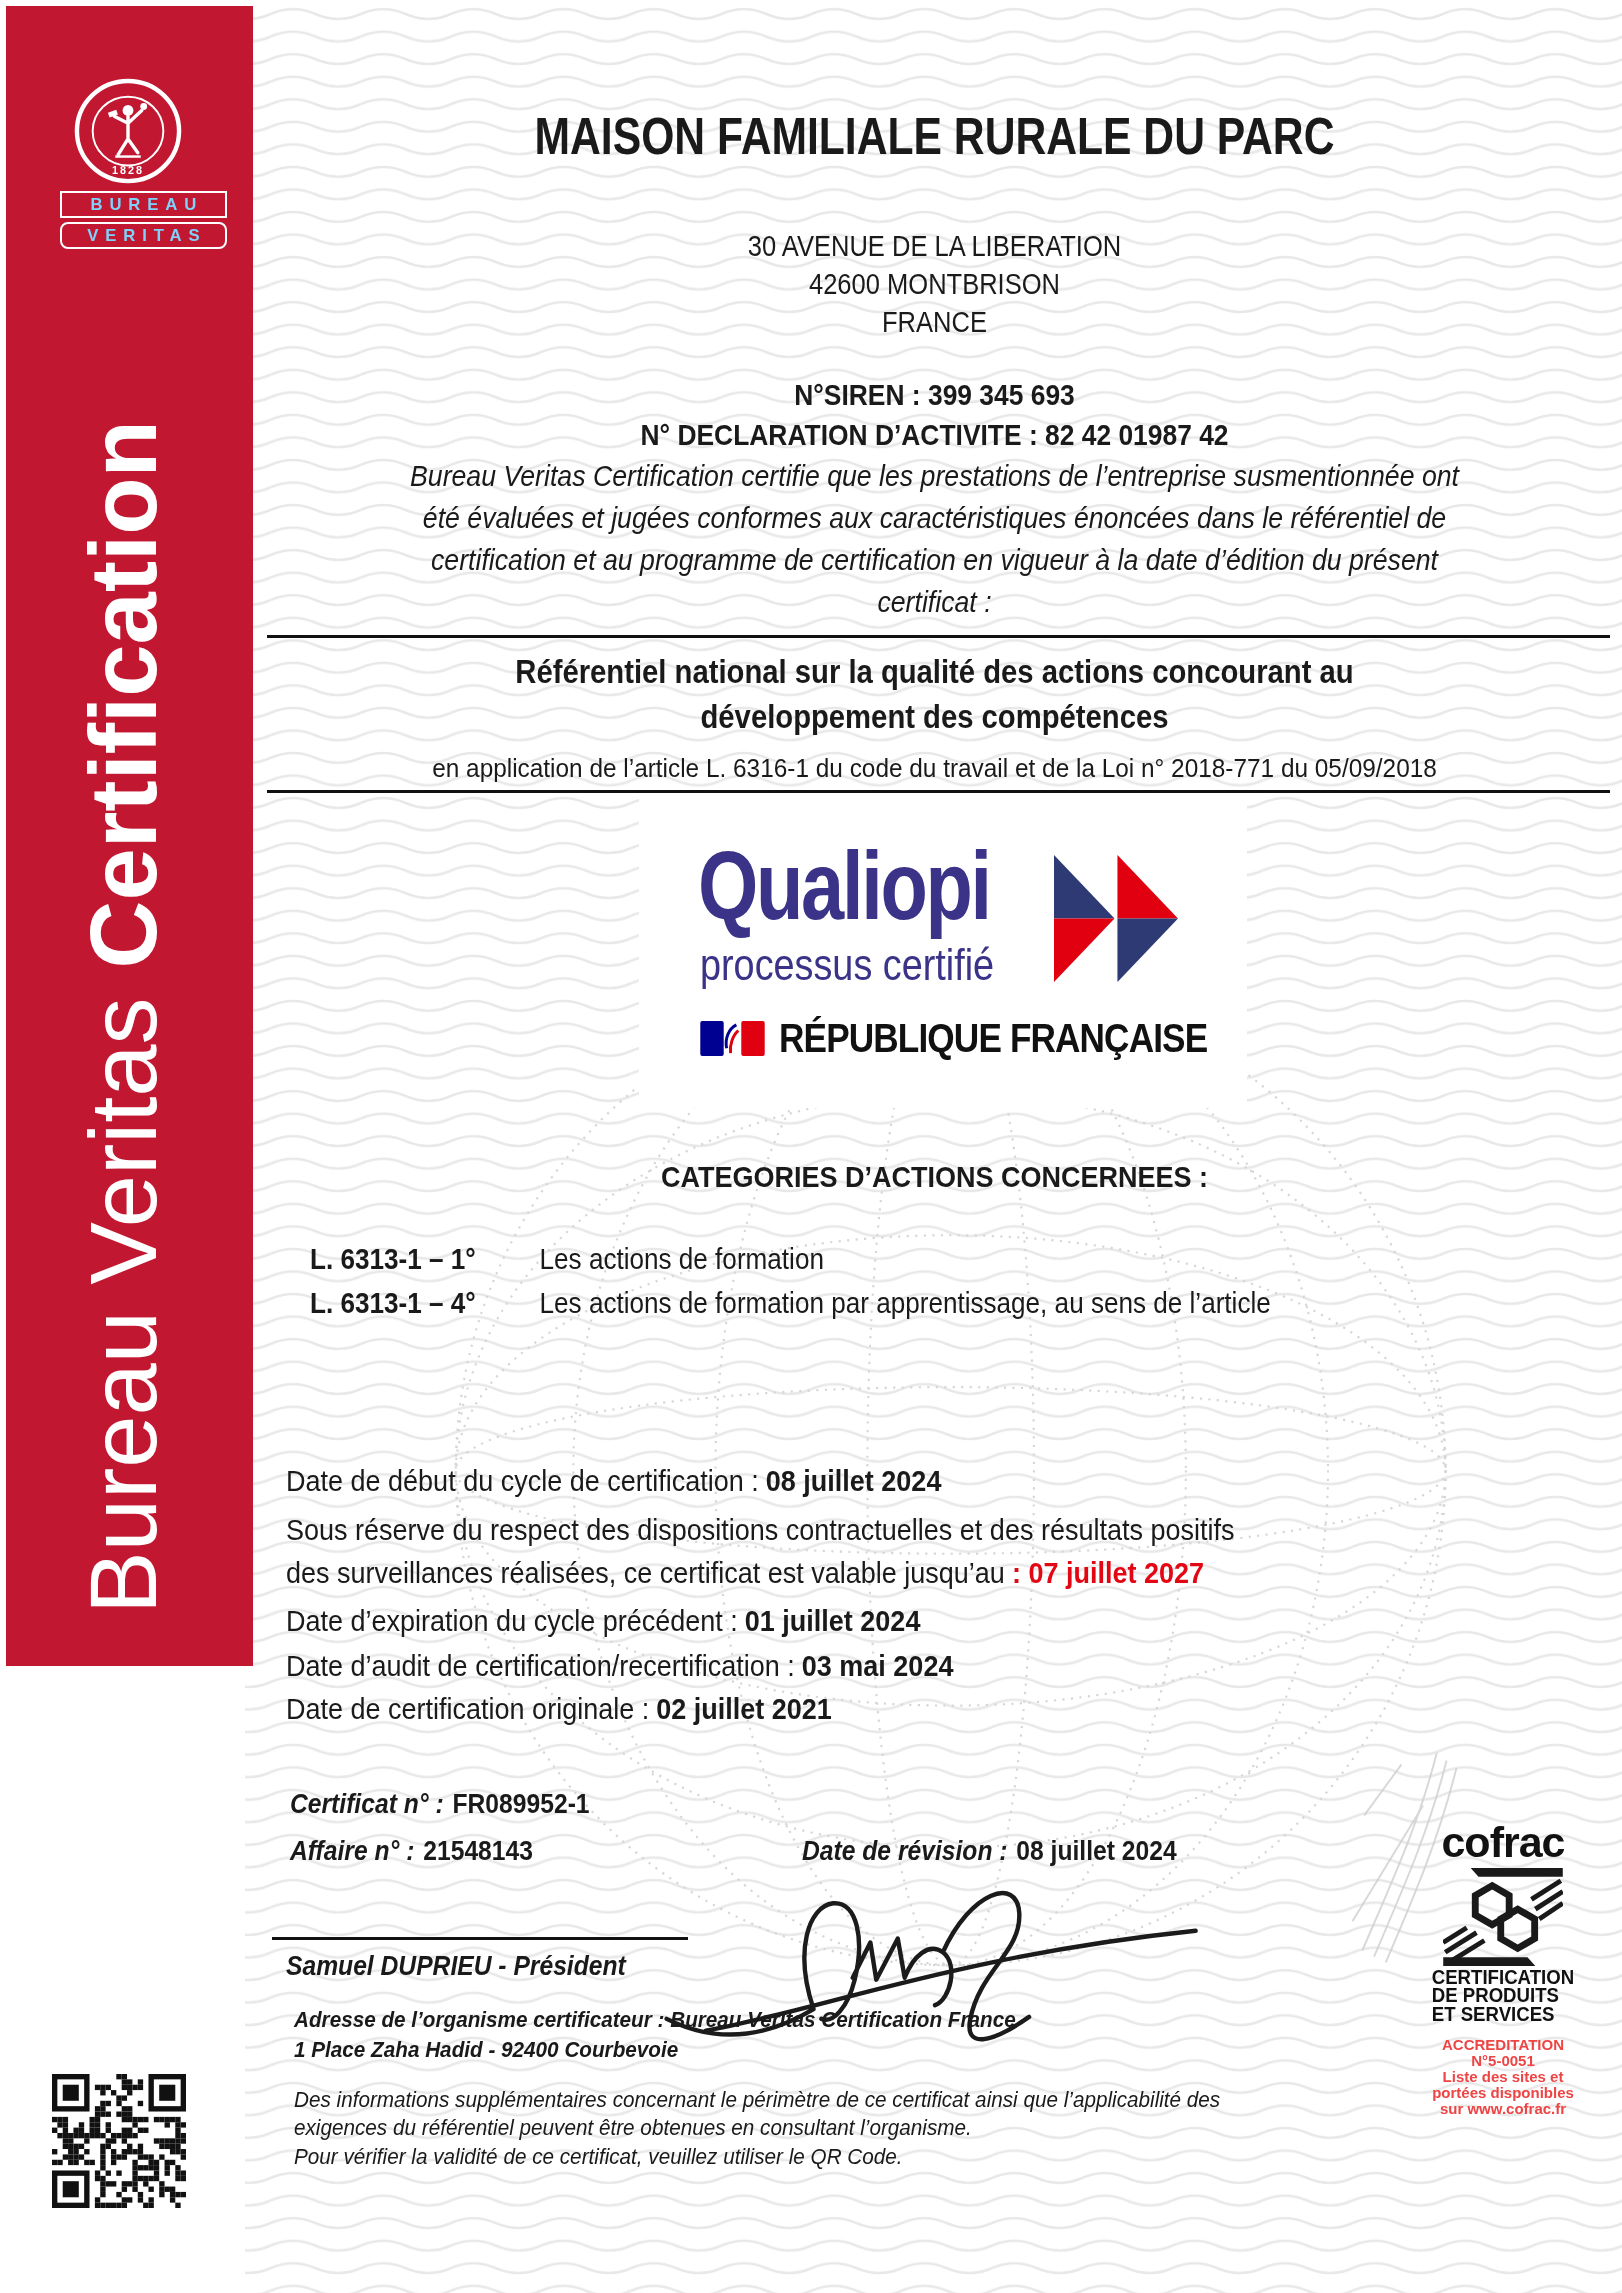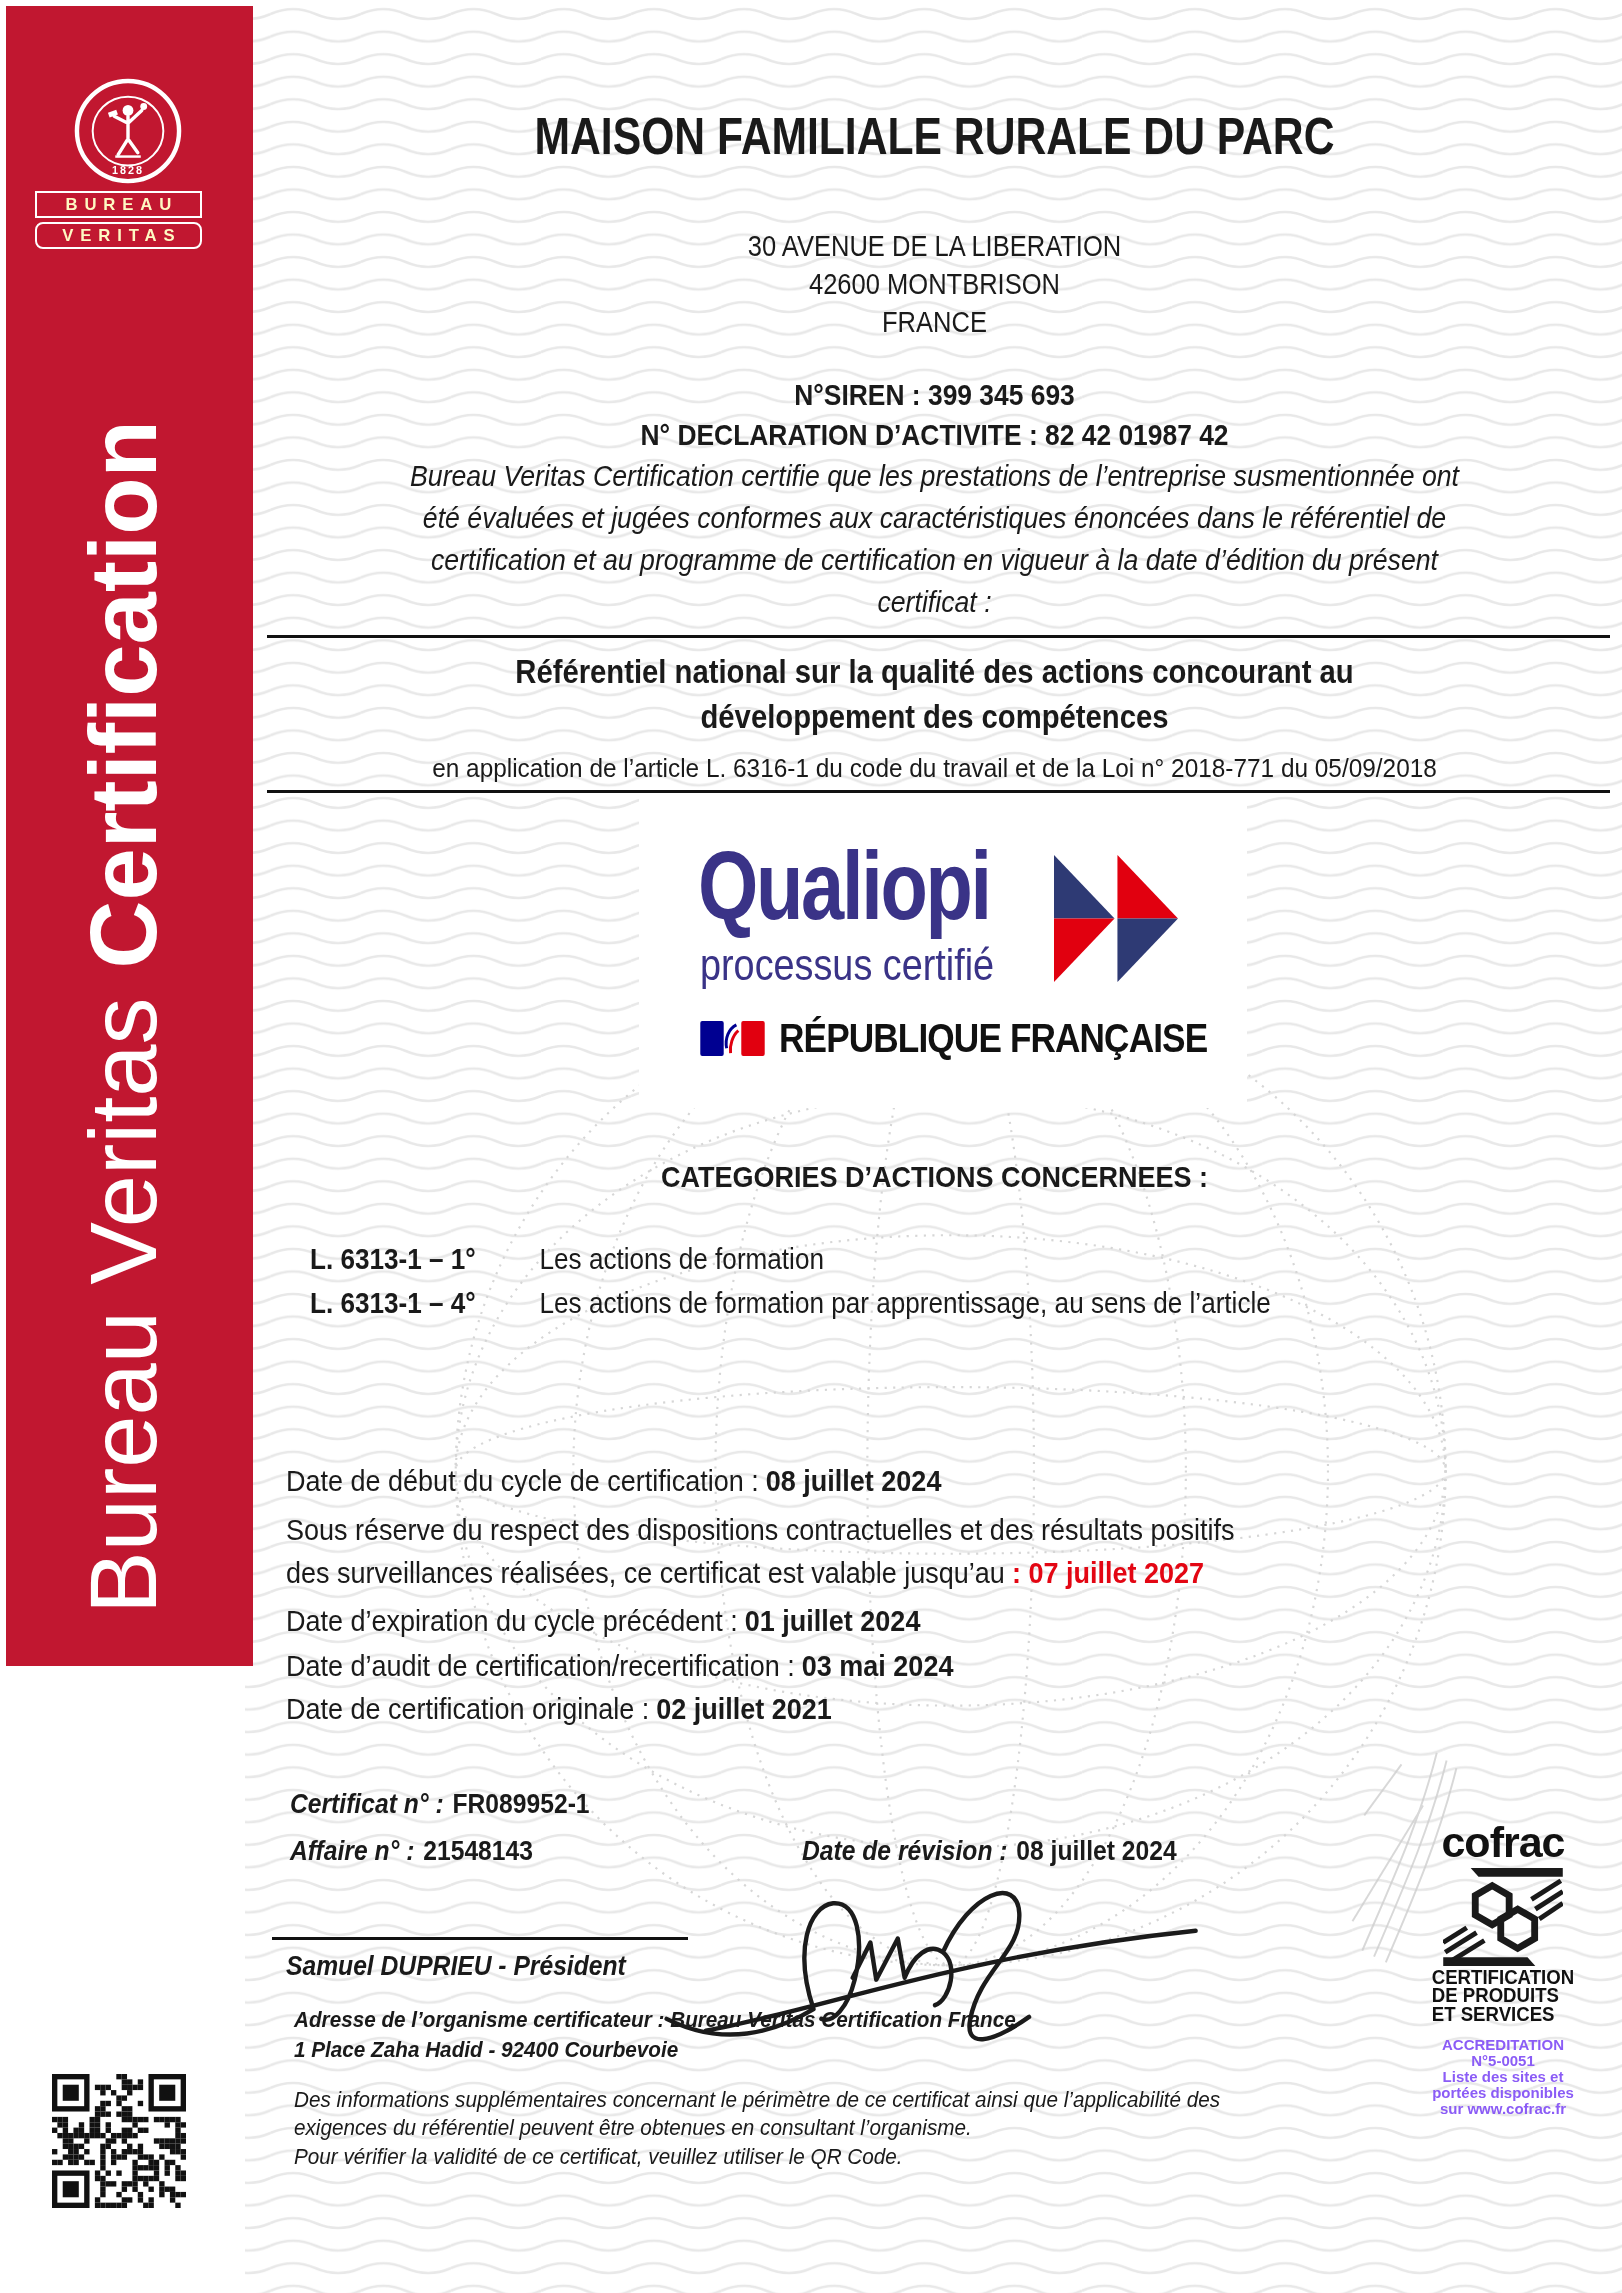--- a/index.html
+++ b/index.html
@@ -5,21 +5,21 @@
   html,body{margin:0;padding:0;background:#9a9a9a;}
   .page{position:relative;width:1622px;height:2294px;margin:0 auto;background:#ffffff;
         font-family:"Liberation Sans",sans-serif;color:#1a1a1a;overflow:hidden;}
   .abs{position:absolute;}
   .decor{position:absolute;left:0;top:0;z-index:0;}
   .z1{z-index:1;}
 
   
   .sidebar{position:absolute;left:5.9px;top:5.9px;width:247px;height:1660px;background:#C11730;z-index:2;}
   .emblem{position:absolute;left:68px;top:72px;width:108px;height:110px;}
-  .lbox{position:absolute;left:29px;width:163px;height:23.5px;border:2.5px solid #fff;color:#fef9c3;
+  .lbox{position:absolute;left:54px;width:163px;height:23.5px;border:2.5px solid #fff;color:#7dd3fc;
         font-weight:700;font-size:16.7px;letter-spacing:6.9px;text-indent:6.9px;text-align:center;line-height:23.5px;}
   .vtext{position:absolute;left:-647px;top:964px;width:1529px;height:94px;transform:rotate(-90deg);
          text-align:center;color:#fff;font-size:94px;line-height:94px;white-space:nowrap;}
   .vtext .reg{font-weight:400;margin-right:29px;}
   .vtext .bold{font-weight:700;}
   .qrbox{position:absolute;left:28px;top:2052px;width:170px;height:167px;background:#fff;
          display:flex;align-items:center;justify-content:center;}
 
   
   .centercol{left:253px;width:1363px;text-align:center;}
@@ -59,21 +59,21 @@
   .signatory{font-size:27.4px;font-style:italic;font-weight:700;transform:scaleX(0.9);transform-origin:left center;white-space:nowrap;}
   .forg{font-size:22.5px;font-style:italic;font-weight:700;line-height:29px;transform:scaleX(0.92);transform-origin:left center;white-space:nowrap;}
   .finfo{font-size:22.5px;font-style:italic;line-height:28px;transform:scaleX(0.92);transform-origin:left center;white-space:nowrap;}
 
   
   .cofrac{position:absolute;left:1405px;top:1821px;width:196px;text-align:center;}
   .cofbrand{font-size:43px;font-weight:700;letter-spacing:-1px;line-height:43px;color:#111;}
   .coflogo{display:block;margin:3.9px auto 2px auto;}
   .coflabel{display:inline-block;text-align:left;font-size:19.6px;font-weight:700;line-height:18.6px;
             transform:scaleX(0.95);transform-origin:center top;color:#111;}
-  .cofacc{margin-top:11.8px;font-size:15px;font-weight:700;line-height:16px;color:#8b5cf6;}
+  .cofacc{margin-top:11.8px;font-size:15px;font-weight:700;line-height:16px;color:#ef4444;}
 </style>
 </head>
 <body>
 
 <div class="page">
 
   <svg class="decor" width="1622" height="2294" aria-hidden="true" viewBox="0 0 1655 2340">
     <defs>
       <pattern id="waves" width="92" height="23" patternUnits="userSpaceOnUse">
         <path d="M0,14 Q23,4 46,14 T92,14" fill="none" stroke="#e8e8e8" stroke-width="2.6"></path>

